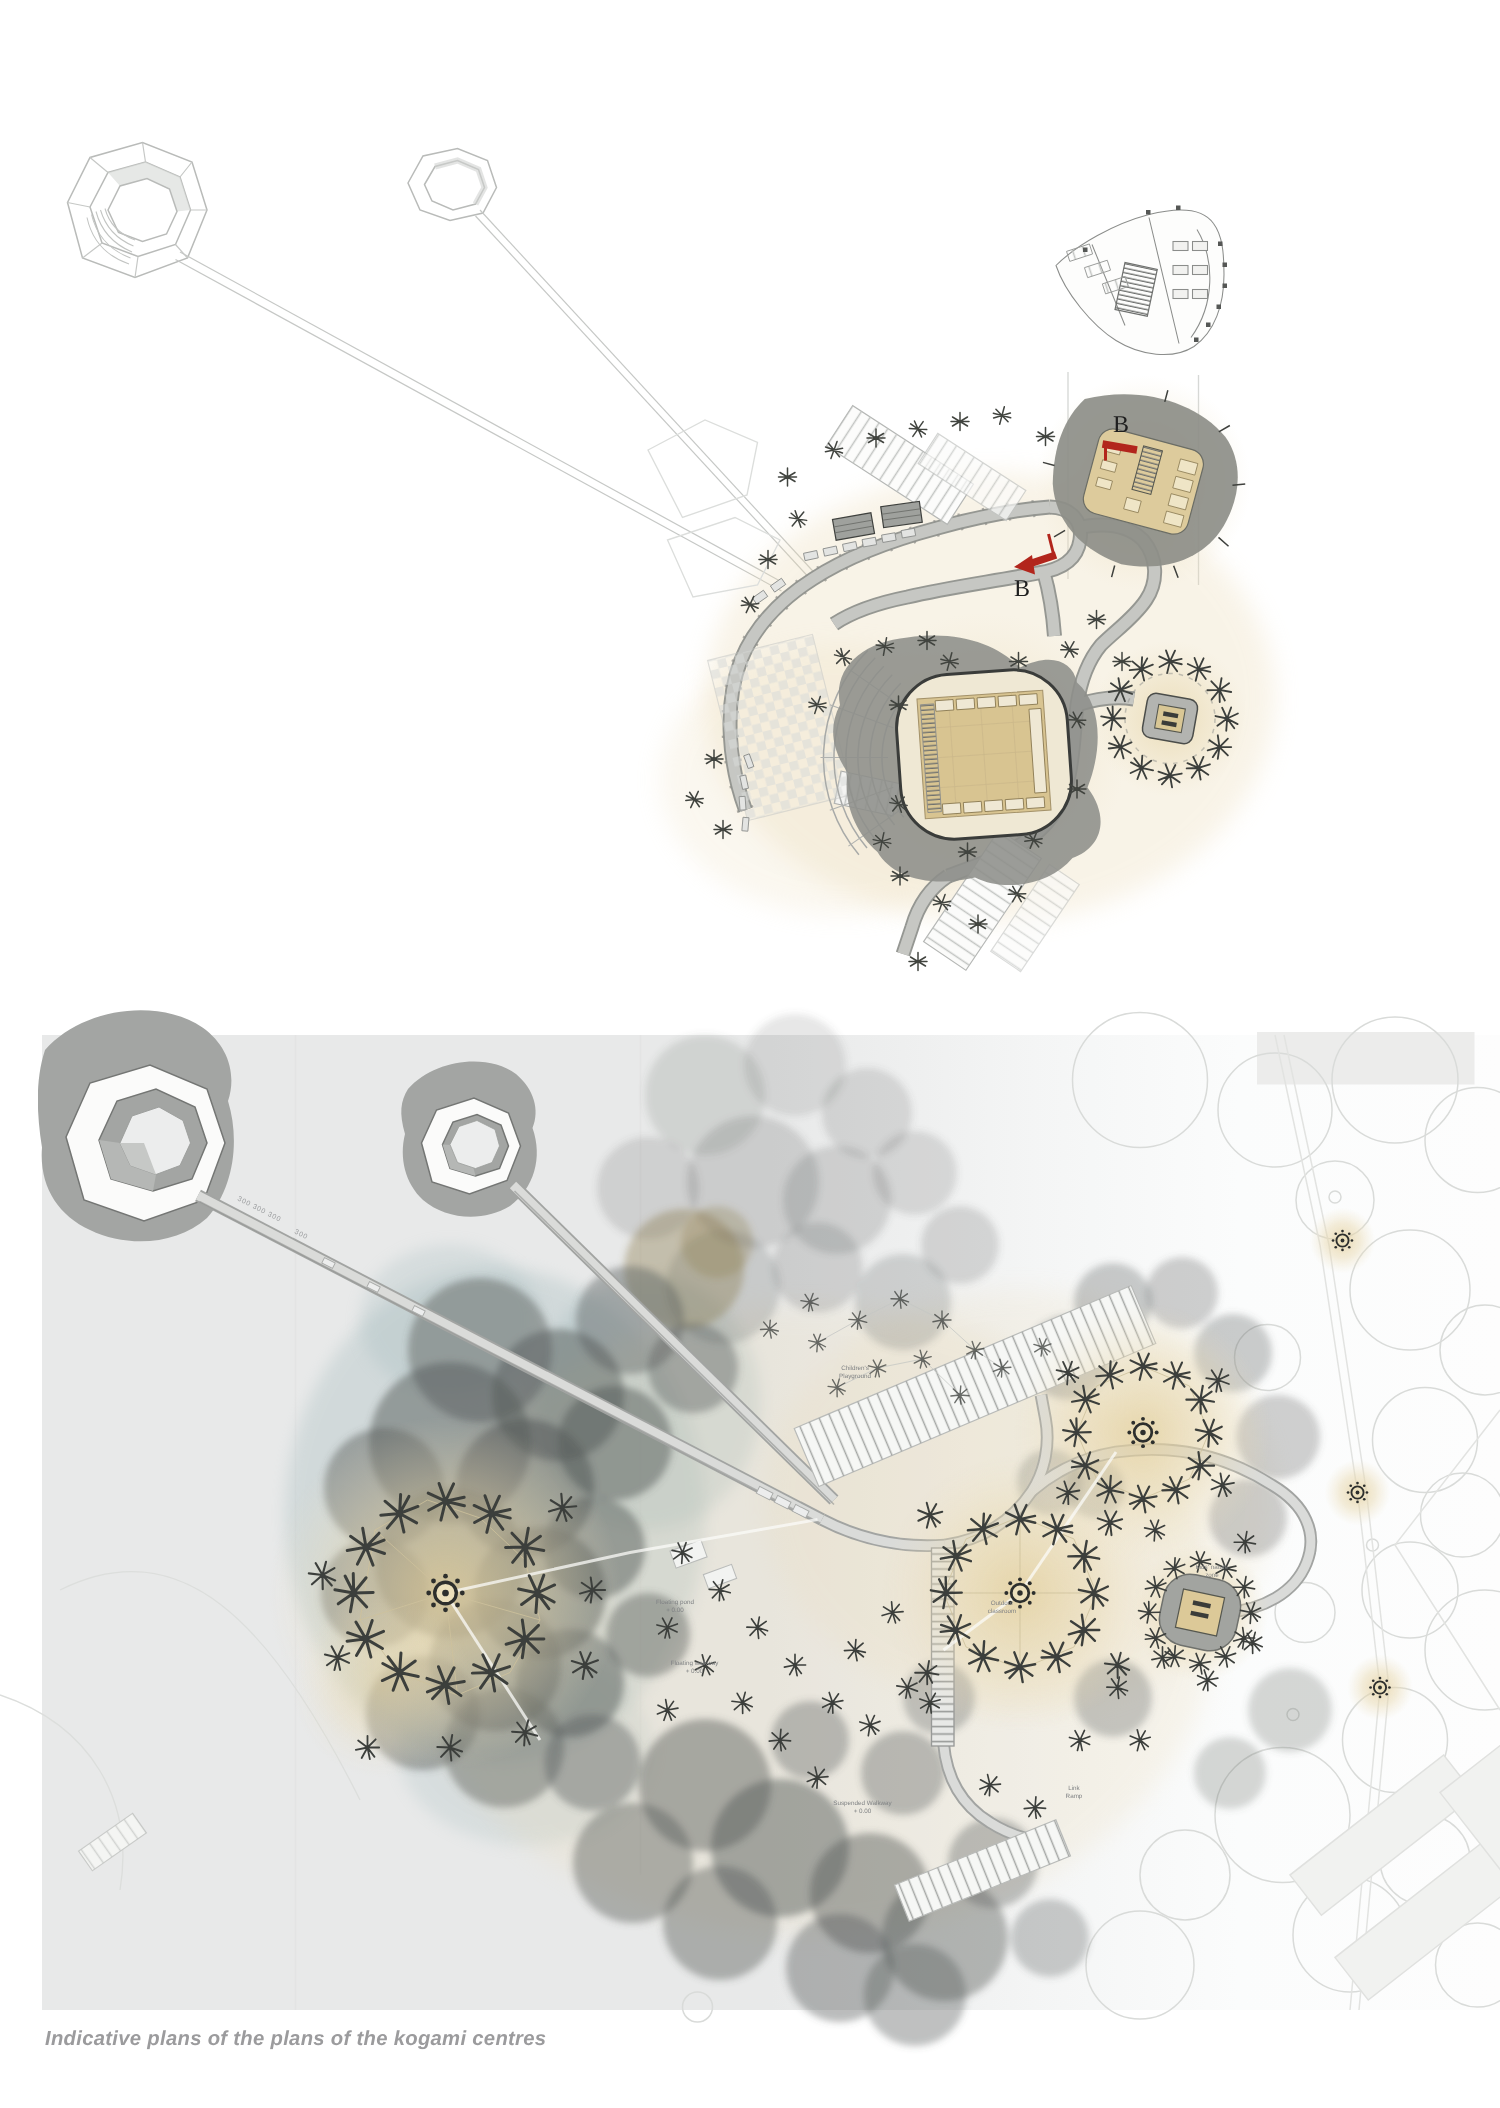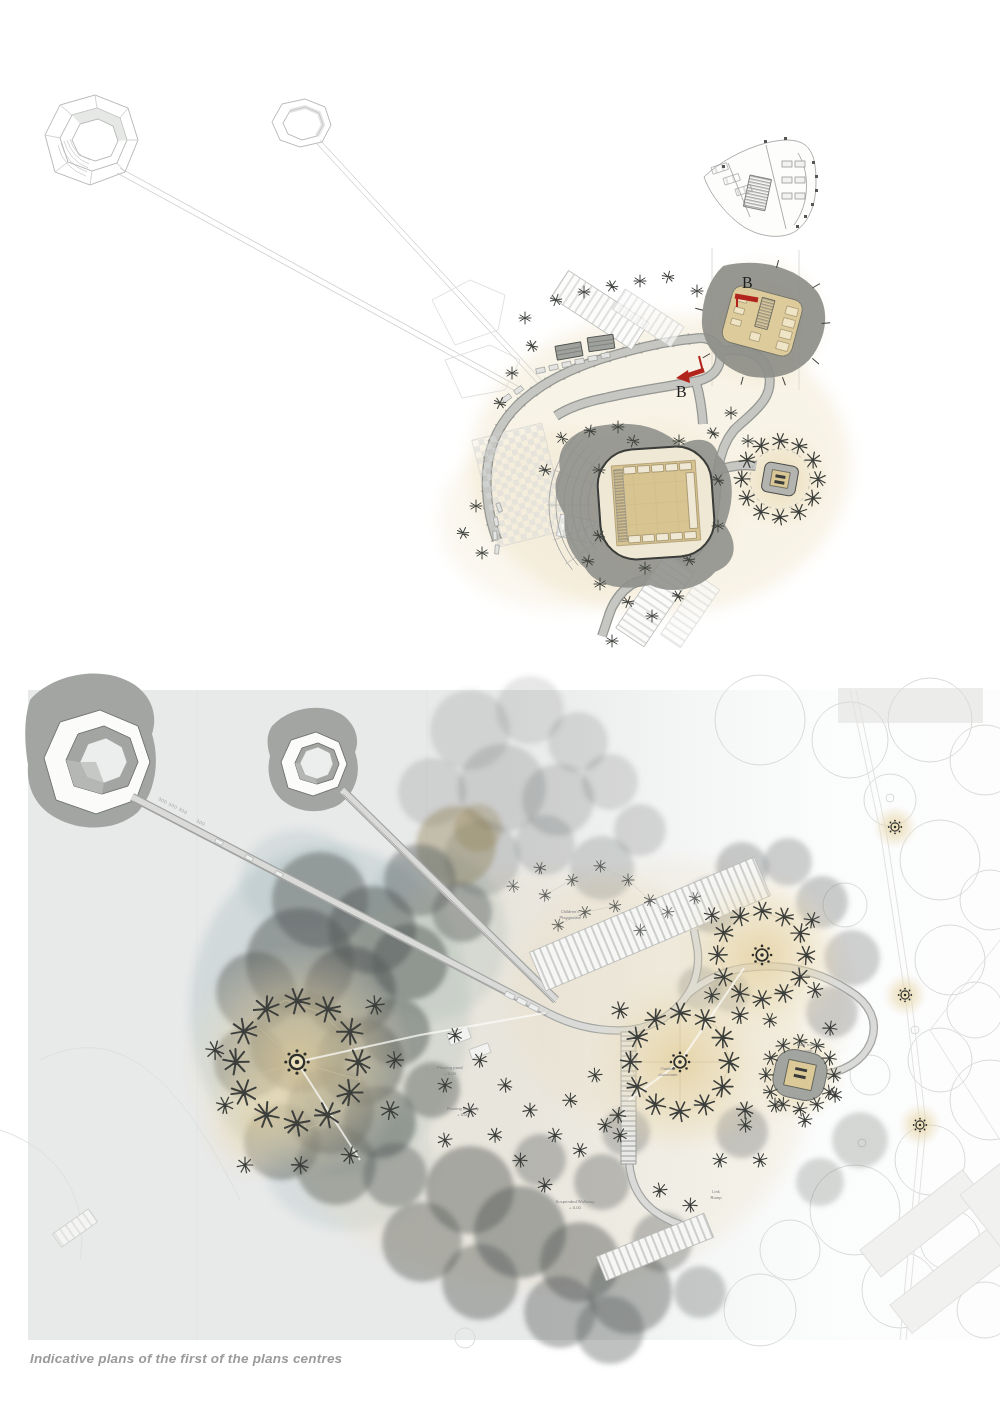--- a/index.html
+++ b/index.html
@@ -698,14 +698,14 @@
     <text class="lbl" x="463" y="1110">Floating walkway</text>
     <text class="lbl" x="463" y="1115.5">+ 0.00</text>
     <text class="lbl" x="575" y="1203">Suspended Walkway</text>
     <text class="lbl" x="575" y="1208.5">+ 0.00</text>
     <text class="lbl" x="716" y="1193">Link</text>
     <text class="lbl" x="716" y="1198.5">Ramp</text>
   </g>
 </g>
 </svg>
 
-<div class="caption">Indicative plans of the first of the plans centres</div>
+<div class="caption">Indicative plans of the plans of the kogami centres</div>
 </div>
 
 </body></html>

